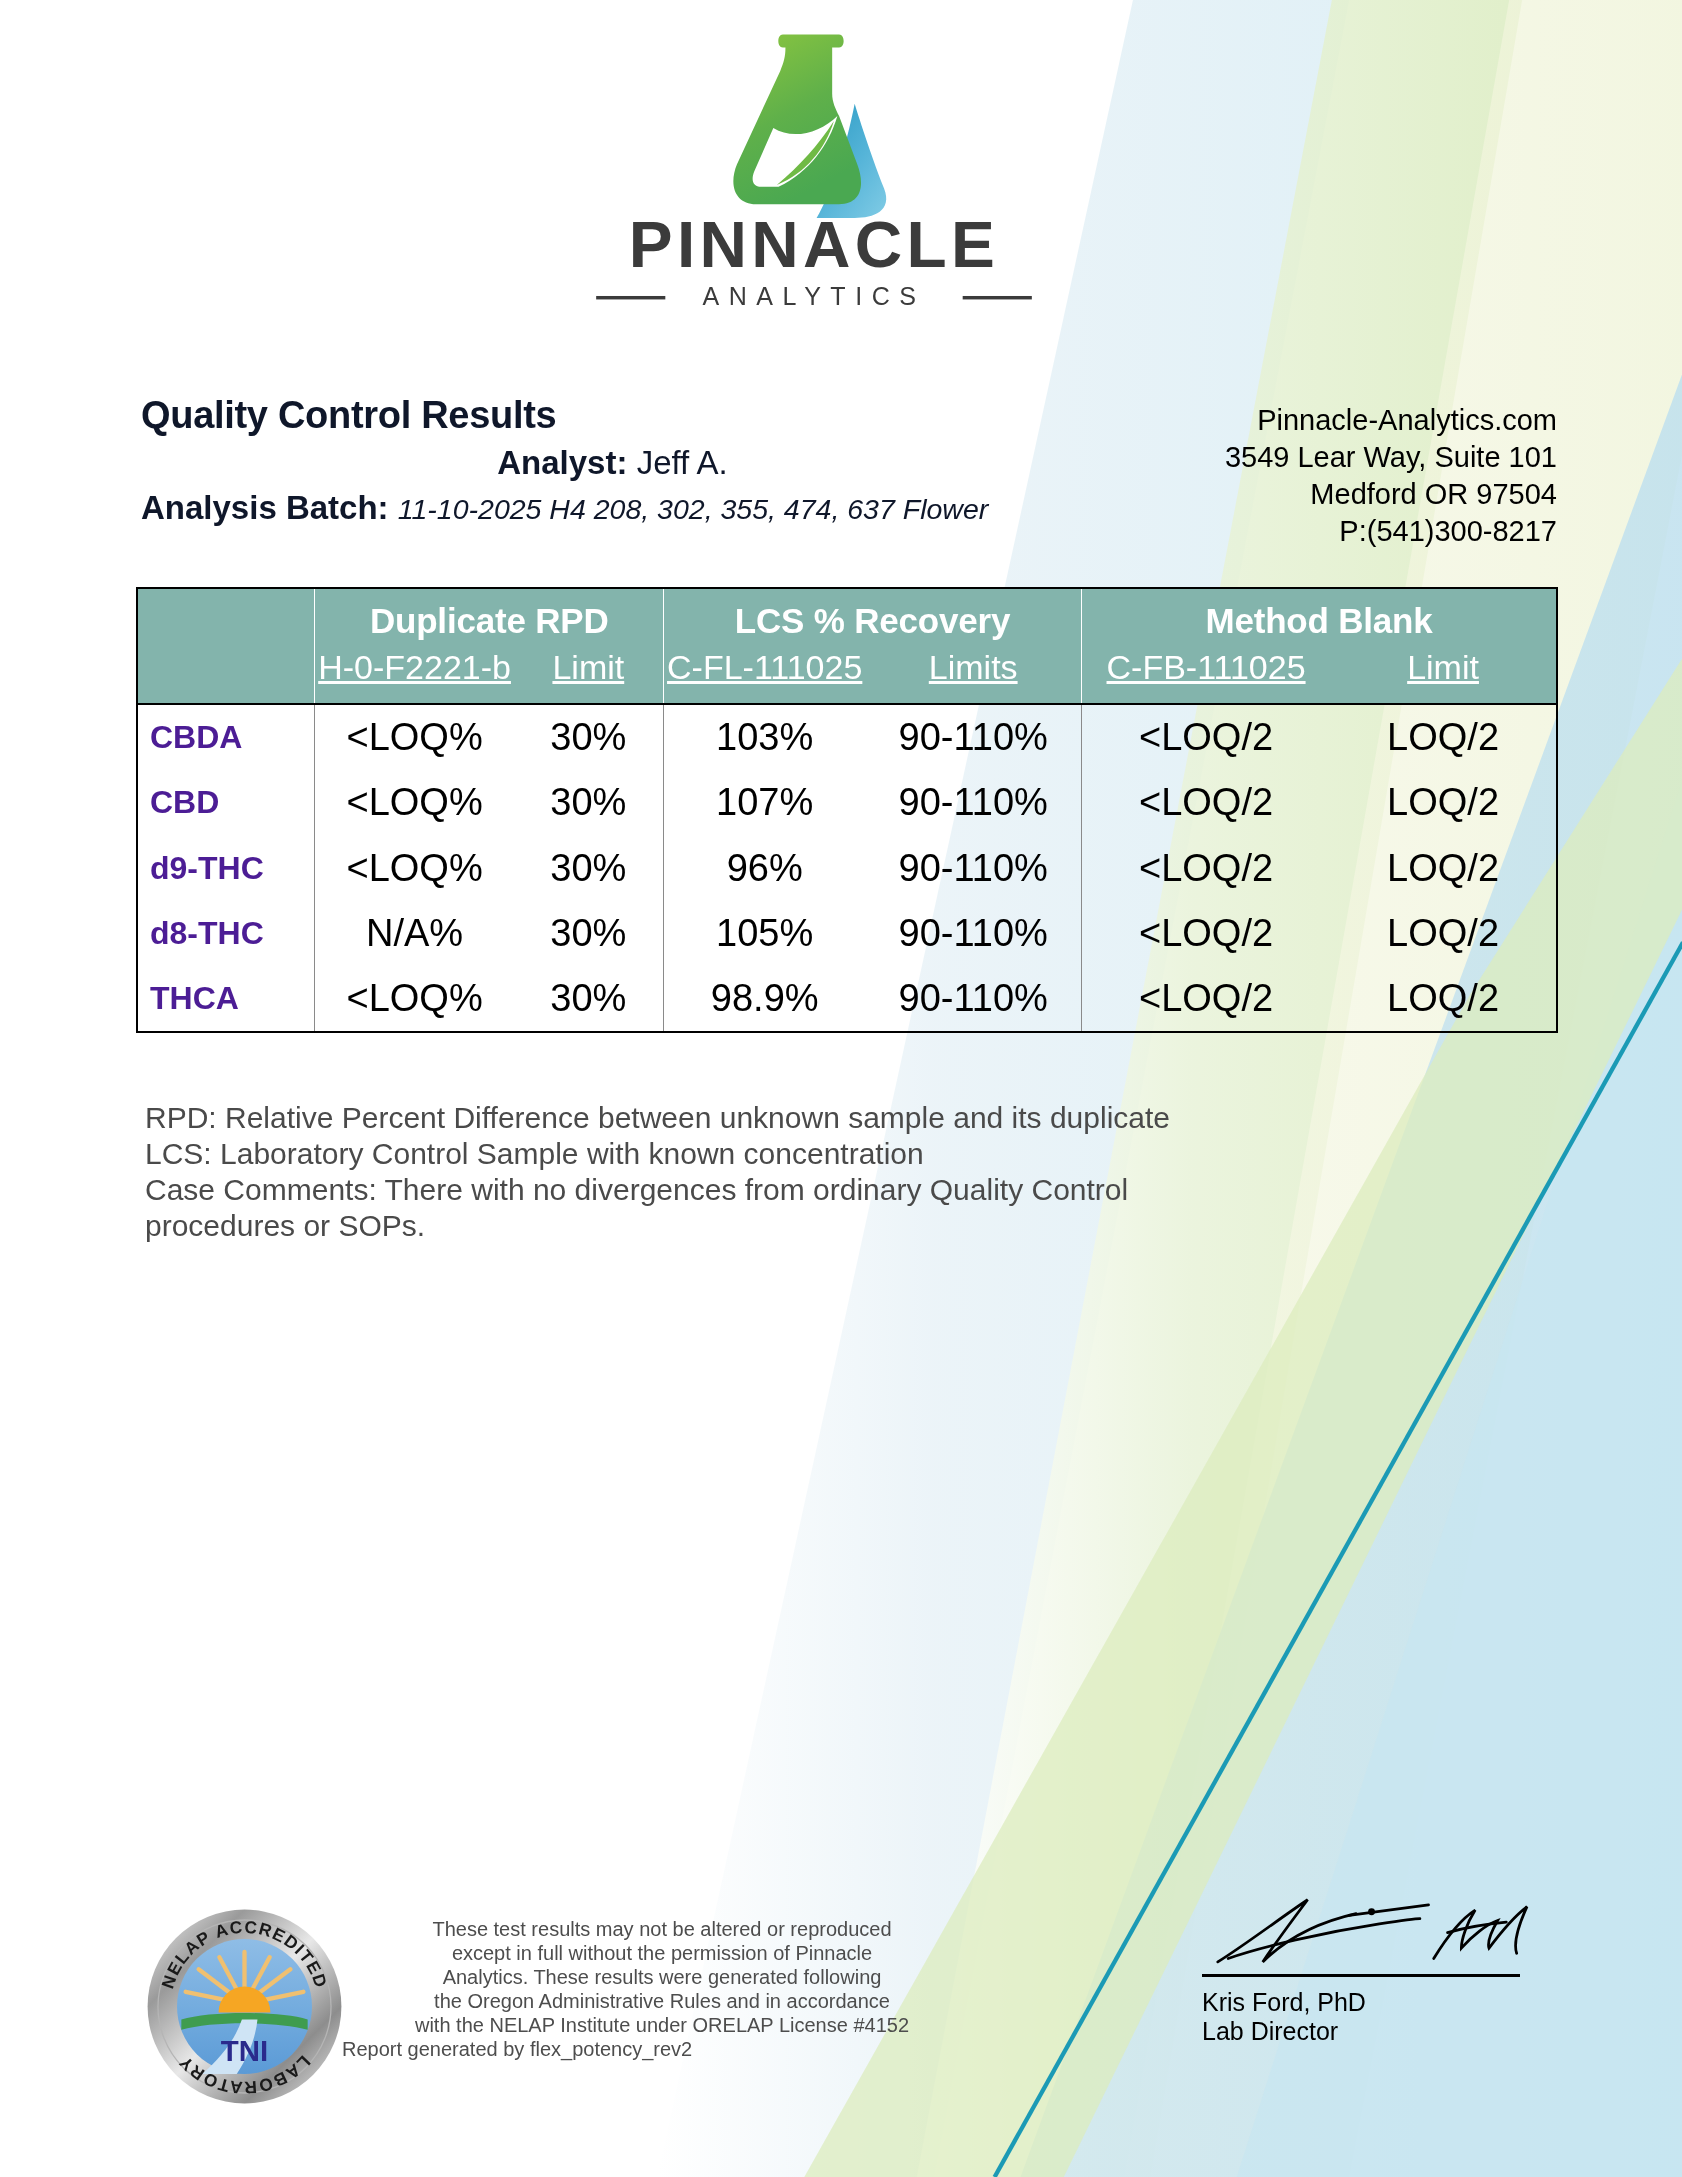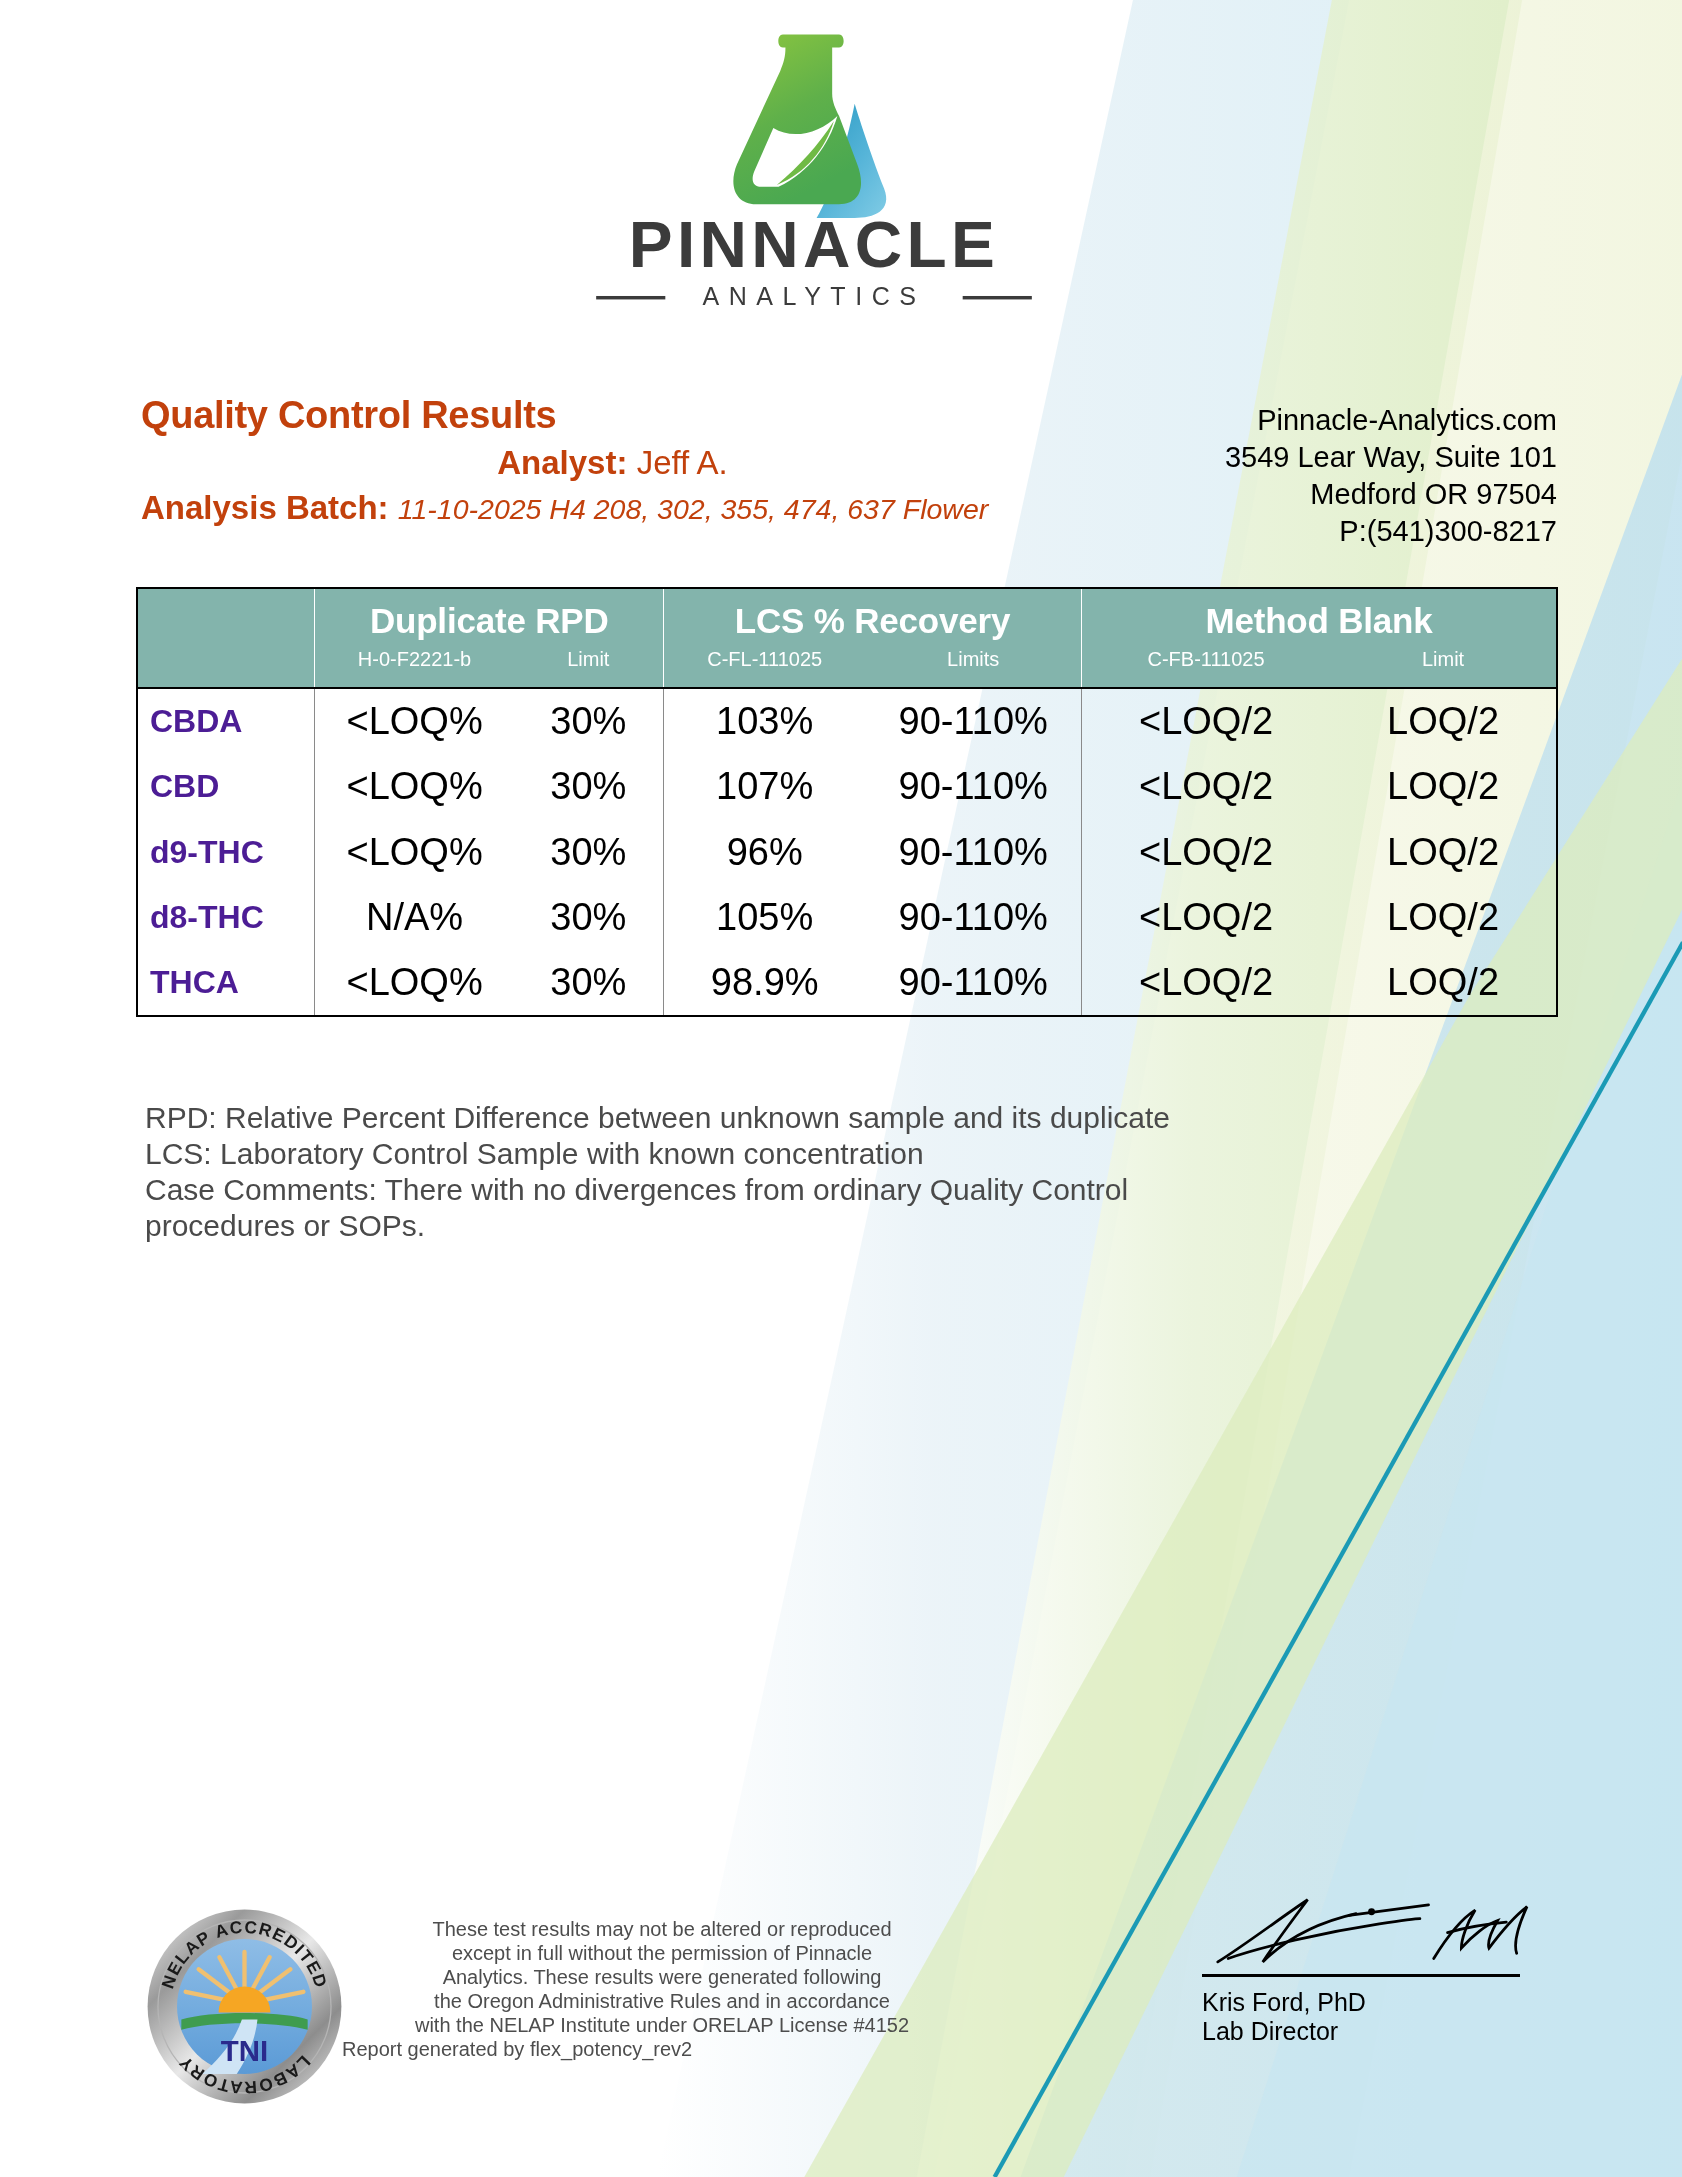--- a/index.html
+++ b/index.html
@@ -55,21 +55,21 @@
     height: 173px;
     z-index: 3;
   }
   #header-left {
     position: absolute;
     left: 141px;
     top: 0;
     width: 943px;
   }
   .hdr-line {
-    color: #c2410c;
+    color: #0f172a;
     white-space: nowrap;
     font-stretch: condensed;
   }
   #qc-title {
     font-size: 38px;
     font-weight: bold;
     letter-spacing: -0.3px;
     line-height: 45px;
     margin-bottom: 5.2px;
   }
@@ -131,25 +131,26 @@
     color: #ffffff;
     font-size: 35px;
     font-weight: bold;
     text-align: center;
     padding: 12px 0 3.5px 0;
     font-stretch: condensed;
     letter-spacing: -0.2px;
   }
   .th-sub {
     color: #ffffff;
-    font-size: 20px;
+    font-size: 34px;
     font-weight: normal;
     text-align: center;
     padding: 3.5px 0 15.6px 0;
     font-stretch: condensed;
+    text-decoration: underline;
   }
   .hdr-bottom {
     border-bottom: 2.6px solid #000;
   }
   .sep-left {
     border-left: 1.7px solid #ffffff;
   }
   .sep-left-body {
     border-left: 1.7px solid #8a8a8a;
   }

